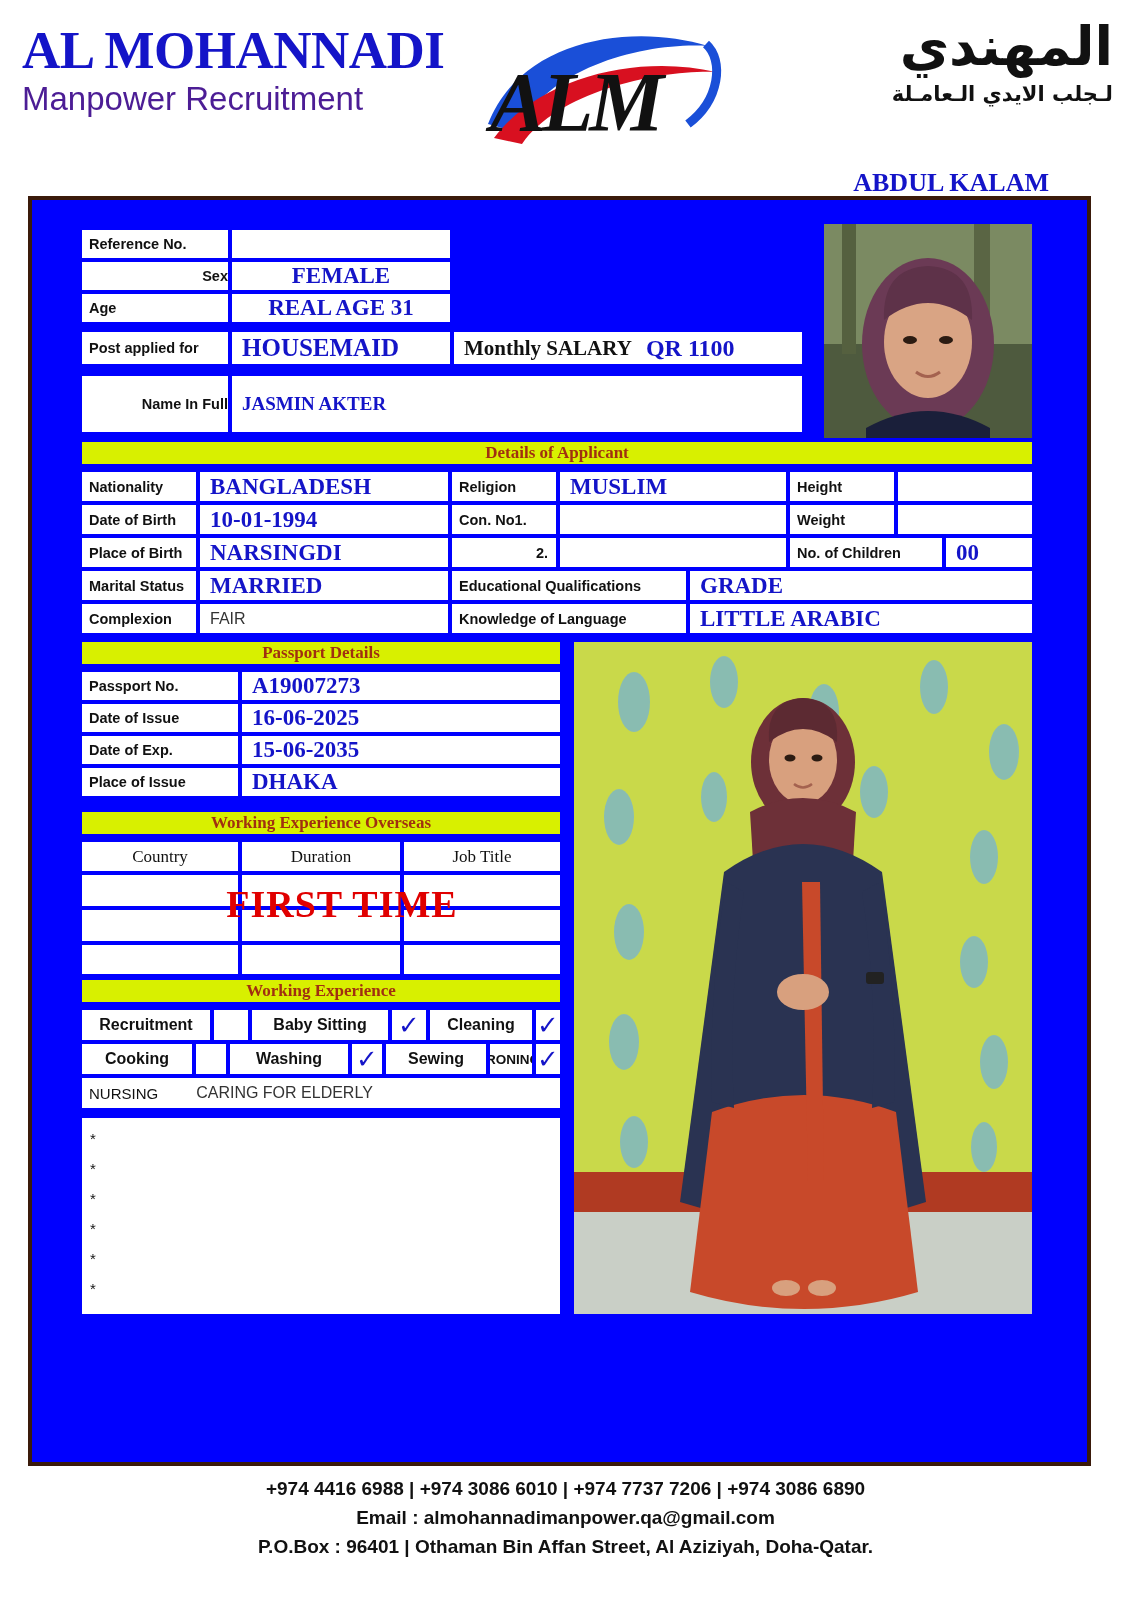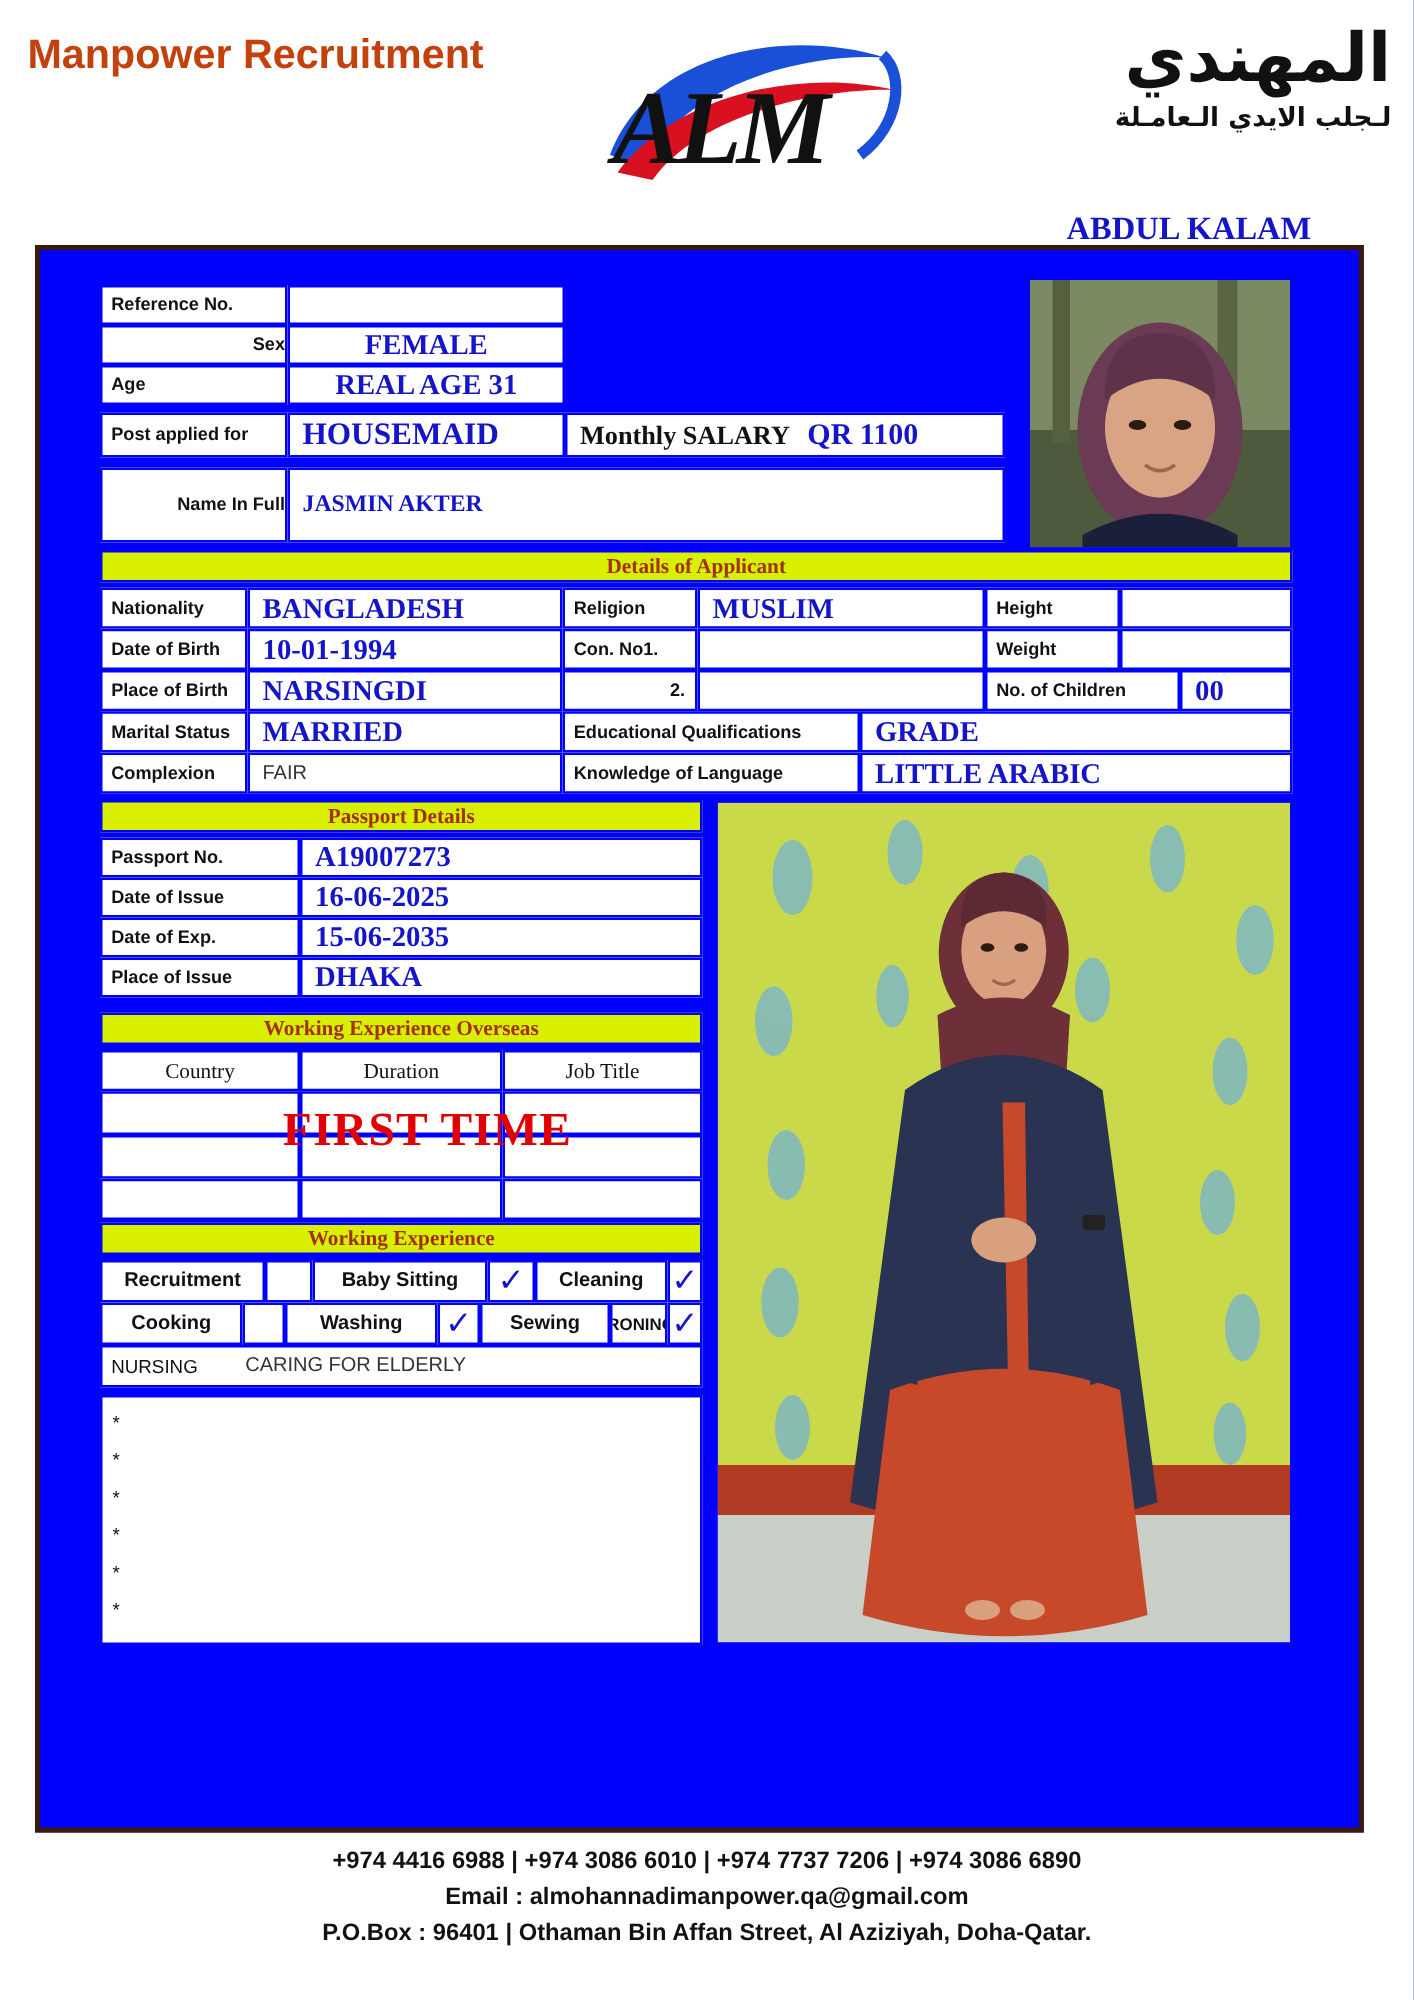--- a/index.html
+++ b/index.html
@@ -19,23 +19,23 @@
     font-family:"Liberation Serif", serif;
     font-weight:bold;
     font-size:53px;
     color:#1414c8;
     letter-spacing:-0.5px;
     line-height:56px;
     white-space:nowrap;
   }
   .logo-line2 {
     font-family:"Liberation Sans", sans-serif;
-    font-weight:bold;
+    font-weight:normal;
     font-size:33px;
-    color:#c2410c;
+    color:#4c1d95;
     line-height:38px;
     margin-top:2px;
     white-space:nowrap;
   }
   .alm-mark {
     position:absolute; left:480px; top:20px; width:250px; height:140px;
   }
   .alm-mark .alm-letters {
     position:absolute; left:10px; top:34px;
     font-family:"Liberation Serif", serif;
@@ -159,20 +159,21 @@
     font-family:"Liberation Sans", sans-serif;
     font-weight:bold; font-size:19px; color:#111;
     line-height:29px;
   }
 </style>
 </head>
 <body>
 
 <div class="header">
   <div class="logo-text">
+    <div class="logo-line1">AL MOHANNADI</div>
     <div class="logo-line2">Manpower Recruitment</div>
   </div>
 
   <div class="alm-mark">
     <svg width="250" height="140" viewBox="0 0 250 140">
       <path d="M8,104 C40,20 150,2 228,26 C170,22 70,44 36,112 Z" fill="#1a4fd8"></path>
       <path d="M14,118 C60,56 160,34 236,52 C180,50 80,70 42,124 Z" fill="#d81020"></path>
       <path d="M226,24 C244,40 240,80 208,104" stroke="#1a4fd8" stroke-width="9" fill="none"></path>
     </svg>
     <div class="alm-letters">ALM</div>

